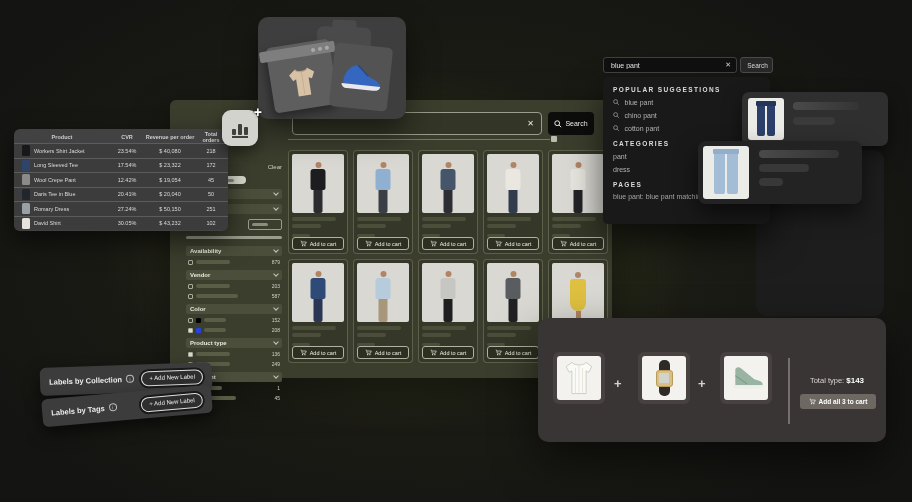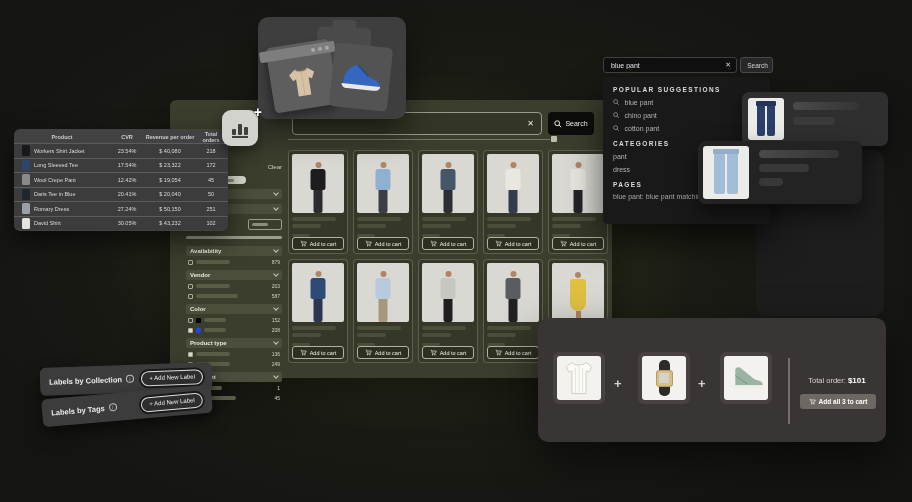--- a/index.html
+++ b/index.html
@@ -676,21 +676,21 @@
       <div class="fimg">
           <svg width="38" height="30" viewBox="0 0 32 22">
             <path d="M7 16 V4 c0-2.2 3-3 5-1 l11 9 c4 1 7 2 7 4 v1 H7 Z" fill="#9ab4a4"></path>
             <path d="M7 9 l10 7" stroke="#7e9a8a" stroke-width="1"></path>
             <path d="M5 17 h26 c0 2-2 3-4 3 H8 c-2 0-3-1-3-3 Z" fill="#efefe9"></path>
           </svg>
         </div>
       <i class="fsk fs1"></i><i class="fsk fs2"></i><i class="fsk fs3"></i>
     </div>
     <span class="fdiv"></span>
-    <div class="ftotal"><span>Total order:</span> <b>$101</b></div>
+    <div class="ftotal"><span>Total type:</span> <b>$143</b></div>
     <button class="fbtn">
       <svg class="cart" viewBox="0 0 10 9">
           <path d="M1 1h1.2l1.1 4.6h4.4L9 2.4H3" fill="none" stroke="currentColor" stroke-width=".9"></path>
           <circle cx="3.8" cy="7.6" r=".9" fill="currentColor"></circle>
           <circle cx="7" cy="7.6" r=".9" fill="currentColor"></circle>
         </svg>
       <span>Add all 3 to cart</span>
     </button>
   </div>
 

